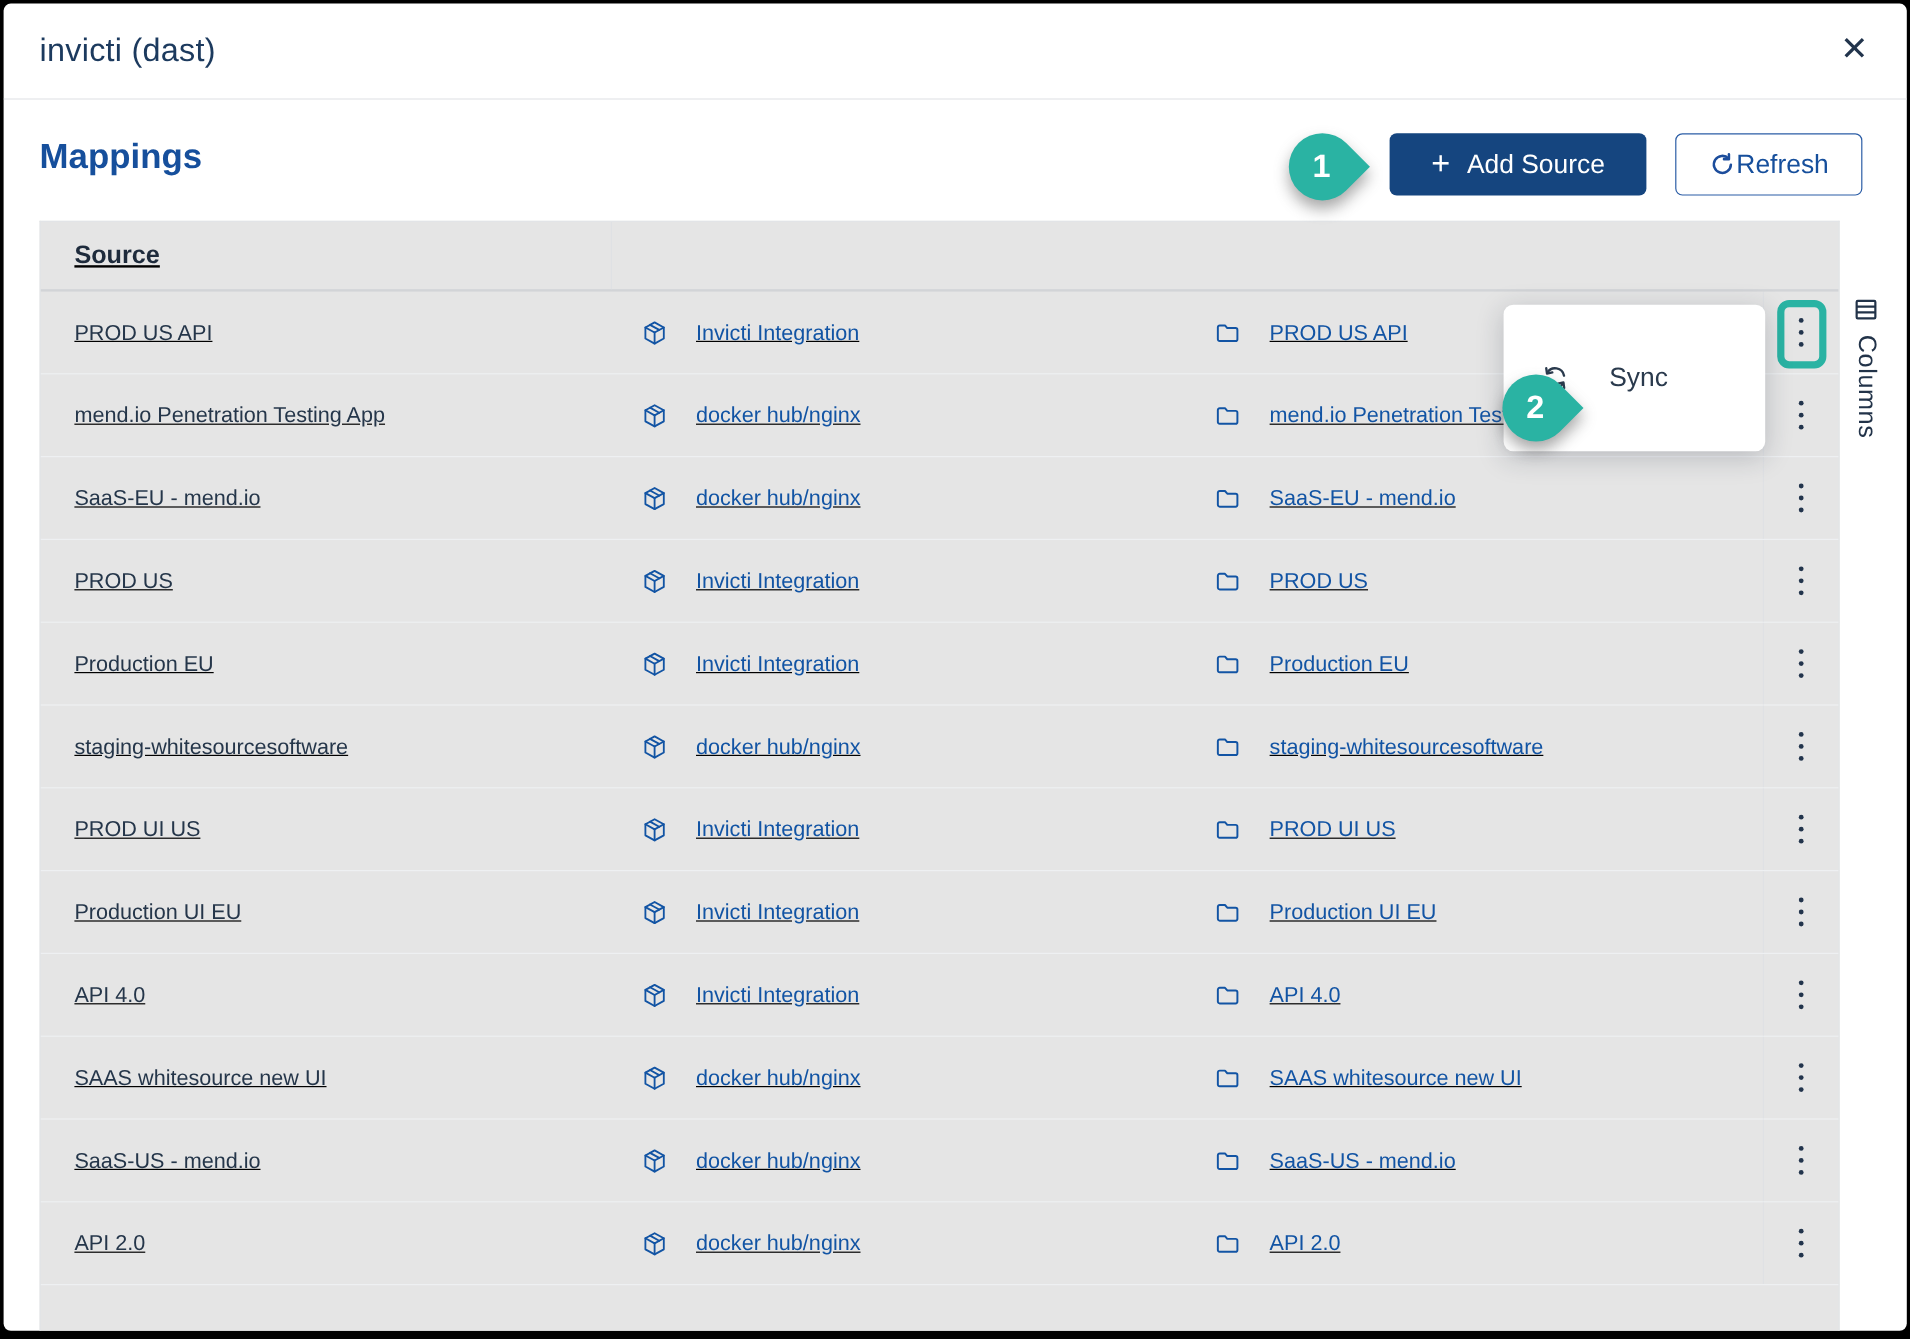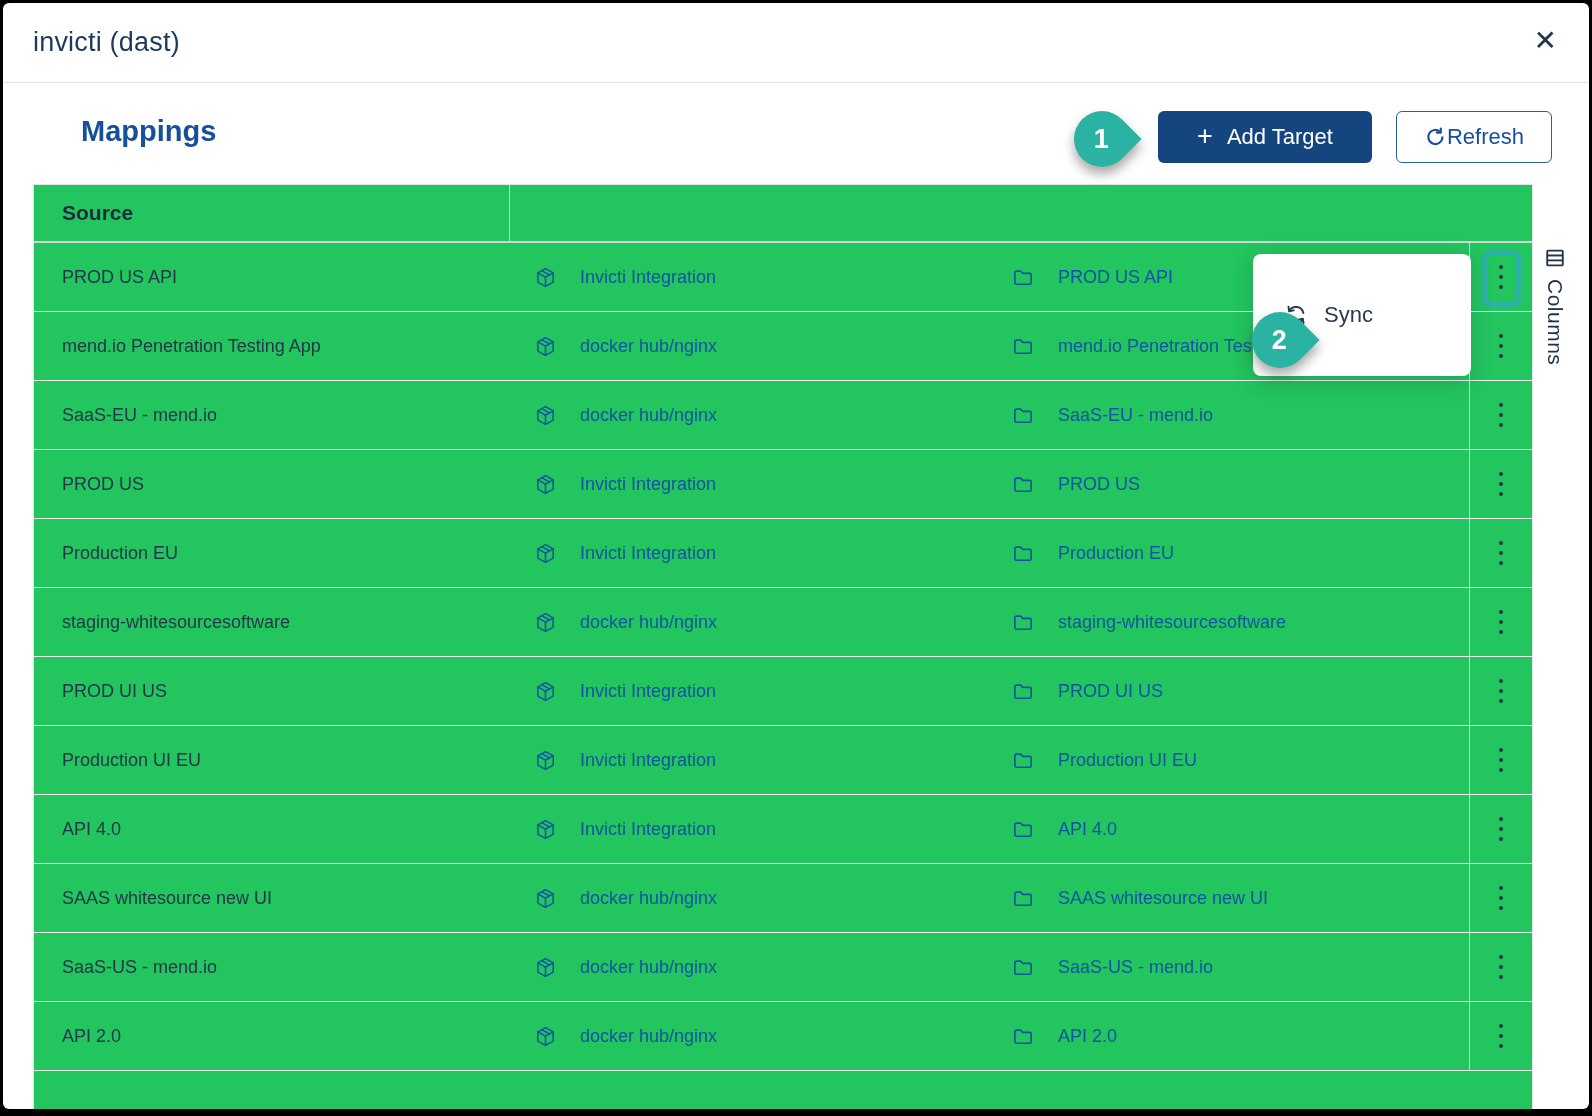--- a/index.html
+++ b/index.html
@@ -10,37 +10,37 @@
     position: absolute; left: 3px; top: 3px; right: 3px; bottom: 7px;
     background: #fff; border-radius: 6px; overflow: hidden; padding-left: 40px;
   }
 
   
   .titlebar { position: absolute; left: 0; top: 0; right: 0; height: 80px; border-bottom: 1px solid #e3e5e8; }
   .modal-title { position: absolute; left: 30px; top: 24px; font-size: 27px; color: #1c3a5e; letter-spacing: .2px; }
   .close-btn { position: absolute; right: 32px; top: 24px; font-size: 28px; color: #22344c; cursor: pointer; line-height: 1; }
 
   
-  .page-heading { position: absolute; left: 30px; top: 112px; font-size: 29px; font-weight: 700; color: var(--heading-blue); margin-left: 48px; }
+  .page-heading { position: absolute; left: 30px; top: 112px; font-size: 29px; font-weight: 700; color: var(--heading-blue); }
   .add-btn {
     position: absolute; left: 1155px; top: 108px; width: 214px; height: 52px;
     background: var(--primary-navy); color: #fff; border: none; border-radius: 6px;
     font-size: 22px; font-family: inherit; display: flex; align-items: center; justify-content: center; gap: 14px; cursor: pointer;
   }
   .add-btn .plus { font-size: 27px; font-weight: 400; line-height: 1; margin-top: -2px; }
   .refresh-btn {
     position: absolute; left: 1393px; top: 108px; width: 156px; height: 52px;
     background: #fff; color: var(--heading-blue); border: 1px solid #2b5da6; border-radius: 6px;
     font-size: 22px; font-family: inherit; display: flex; align-items: center; justify-content: center; cursor: pointer;
   }
   .refresh-btn svg { width: 23px; height: 23px; stroke: #1c4d9c; }
 
   
   .table { position: absolute; left: 30px; top: 181px; width: 1500px; bottom: 0;
-    border: 1px solid #e2e4e7; border-bottom: none; background: #22c55e; }
+    border: 1px solid #e2e4e7; border-bottom: none; background: #e5e5e5; text-decoration: underline; }
   .thead { display: flex; height: 58px; align-items: center; border-bottom: 2px solid #d2d4d7; position: relative; }
   .hcell { font-size: 21px; font-weight: 700; color: #1e2b3c; padding-left: 28px; position: relative; height: 100%; display: flex; align-items: center; }
   .hcell.sep::before { content: ""; position: absolute; left: 0; top: 9px; bottom: 9px; width: 1px; background: #dadde1; }
   .c-source  { width: 475px; flex: none; }
   .c-app     { width: 478px; flex: none; }
   .c-project { width: 482px; flex: none; }
   .c-actions { width: 63px;  flex: none; border-left: 1px solid #dfe1e4; height: 100%; display: flex; align-items: center; justify-content: center; }
 
   .trow { display: flex; height: 69px; align-items: center; border-bottom: 1px solid #eef0f2; }
   .cell { font-size: 18px; color: #25364a; padding-left: 28px; display: flex; align-items: center; height: 100%; }
@@ -56,21 +56,21 @@
     position: absolute; left: 1478px; top: 247px; width: 41px; height: 57px;
     border: 6px solid var(--accent-teal); border-radius: 10px; z-index: 4; pointer-events: none;
   }
 
   
   .ctx-menu {
     position: absolute; left: 1250px; top: 251px; width: 218px; height: 122px;
     background: #fff; border-radius: 8px; box-shadow: 0 5px 22px rgba(30,40,60,.22);
     z-index: 6; padding: 7px 0; display: flex; flex-direction: column; justify-content: space-around;
   }
-  .ctx-item { display: flex; align-items: center; gap: 15px; padding-left: 30px; height: 52px; font-size: 22px; color: #2a3a4d; cursor: pointer; }
+  .ctx-item { display: flex; align-items: center; gap: 32px; padding-left: 30px; height: 52px; font-size: 22px; color: #2a3a4d; cursor: pointer; }
   .ctx-item svg { width: 26px; height: 26px; stroke: #2a3a4d; }
 
   
   .marker-wrap { position: absolute; width: 56px; height: 56px; z-index: 8; filter: drop-shadow(0 7px 6px rgba(60,60,60,.45)); pointer-events: none; }
   .marker { width: 56px; height: 56px; background: var(--accent-teal); border-radius: 50% 0 50% 50%; transform: rotate(45deg); display: flex; align-items: center; justify-content: center; }
   .marker span { transform: rotate(-45deg); color: #fff; font-size: 27px; font-weight: 700; }
   .marker-1 { left: 1071px; top: 108px; }
   .marker-2 { left: 1249px; top: 309px; }
 
   
@@ -88,21 +88,21 @@
 
   <div class="titlebar">
     <div class="modal-title">invicti (dast)</div>
     <div class="close-btn">✕</div>
   </div>
 
   <div class="page-heading">Mappings</div>
 
   <button class="add-btn">
     <span class="plus">+</span>
-    <span>Add Target</span>
+    <span>Add Source</span>
   </button>
 
   <button class="refresh-btn">
     <svg viewBox="0 0 24 24" fill="none" stroke-width="2.2" stroke-linecap="round" stroke-linejoin="round">
       <path d="M19.2 11.7 A 7.4 7.4 0 1 1 17.2 6.4"></path>
       <polyline points="17.5,2.6 17.5,6.9 13.2,6.9"></polyline>
     </svg>
     <span>Refresh</span>
   </button>
 

